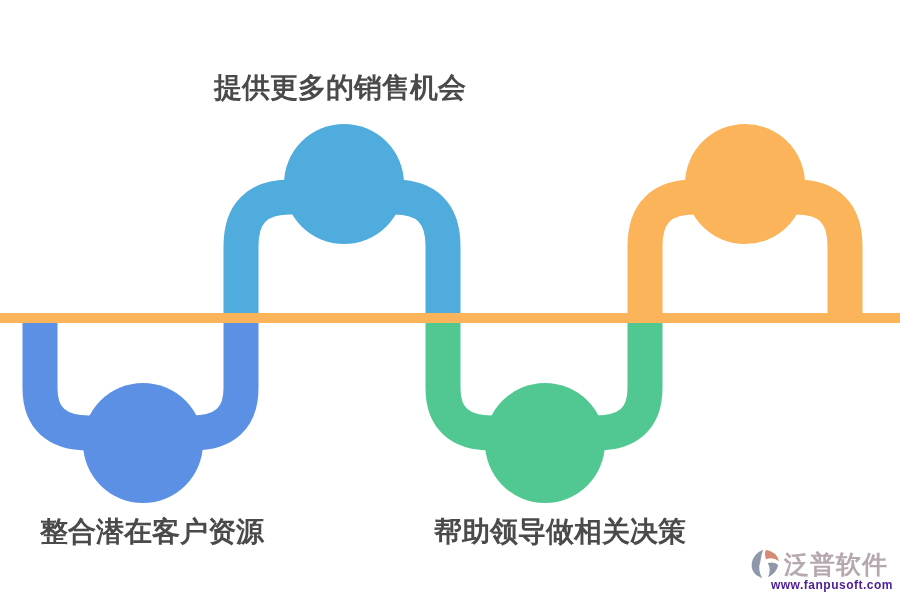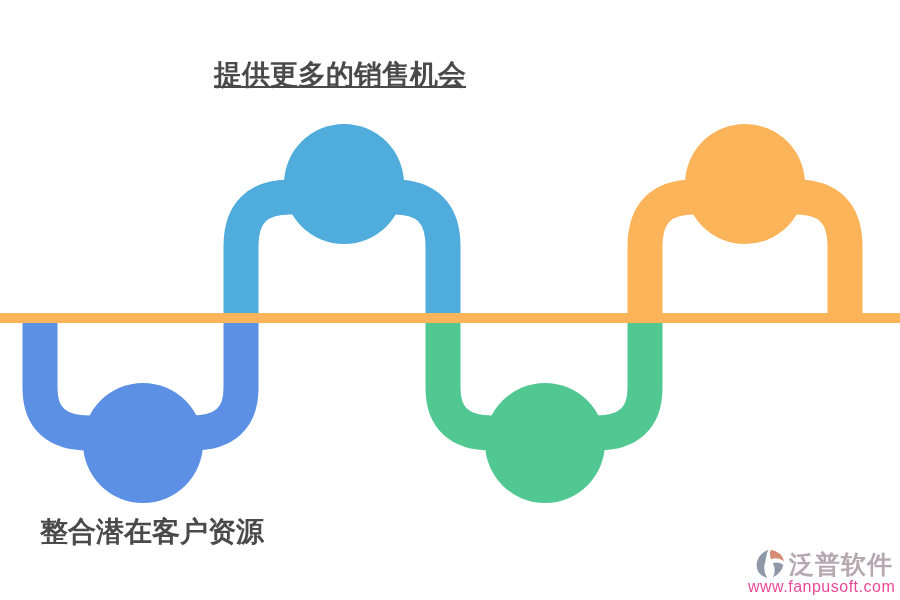--- a/index.html
+++ b/index.html
@@ -23,48 +23,47 @@
   .benefit-label {
     position: absolute;
     transform: translateX(-50%);
     white-space: nowrap;
     font-size: 28px;
     line-height: 32px;
     font-weight: 700;
     color: #4A4A4A;
     letter-spacing: 0px;
   }
-  .label-crest-left   { left: 340px; top: 59px; text-decoration: underline;  }
+  .label-crest-left   { left: 340px; top: 72px;  }
   .label-crest-right  { left: 770px; top: 59px;  }
   .label-trough-left  { left: 136px; top: 516px; margin-left: 16px; }
   .label-trough-center{ left: 560px; top: 516px; }
 
   .watermark {
     position: absolute;
     right: 7px;
     top: 547px;
     width: 145px;
   }
   .wm-row {
     display: flex;
     align-items: center;
-    justify-content: flex-end;
     height: 34px;
   }
   .wm-brand {
     font-size: 25px;
     font-weight: 700;
     color: #B5A8B0;
     letter-spacing: 1px;
     line-height: 34px;
   }
   .wm-url {
-    font-size: 16px;
-    font-weight: 400;
-    color: #ec4899;
+    font-size: 12px;
+    font-weight: 700;
+    color: #4c1d95;
     text-align: right;
     letter-spacing: 0.5px;
     margin-top: -3px;
   }
   .wm-icon-svg { display: block; margin-right: 2px; }
 </style>
 </head>
 <body>
 
 <div class="stage">
@@ -84,20 +83,21 @@
     <circle cx="745" cy="184" r="60" fill="#FBB459"></circle>
 
     <rect x="0" y="313" width="900" height="10" fill="#FBB459"></rect>
   </svg>
 
   <div class="benefit-label label-crest-left">提供更多的销售机会</div>
 
 
   <div class="benefit-label label-trough-left">整合潜在客户资源</div>
 
+  <div class="benefit-label label-trough-center">帮助领导做相关决策</div>
 
   <div class="watermark">
     <div class="wm-row">
       <svg class="wm-icon-svg" width="34" height="34" viewBox="0 0 36 36">
         <path d="M16 3 Q6 7 4 17 Q3 25 9 30 L15 33 Q10 24 13 16 Q14 8 16 3 Z" fill="#8E98A8"></path>
         <path d="M19 3 Q30 5 33 15 Q26 10 19 13 Q17 7 19 3 Z" fill="#D68C74"></path>
         <path d="M21 17 Q28 15 32 19 Q30 28 21 32 Q25 25 21 17 Z" fill="#8E98A8"></path>
       </svg>
       <span class="wm-brand">泛普软件</span>
     </div>

